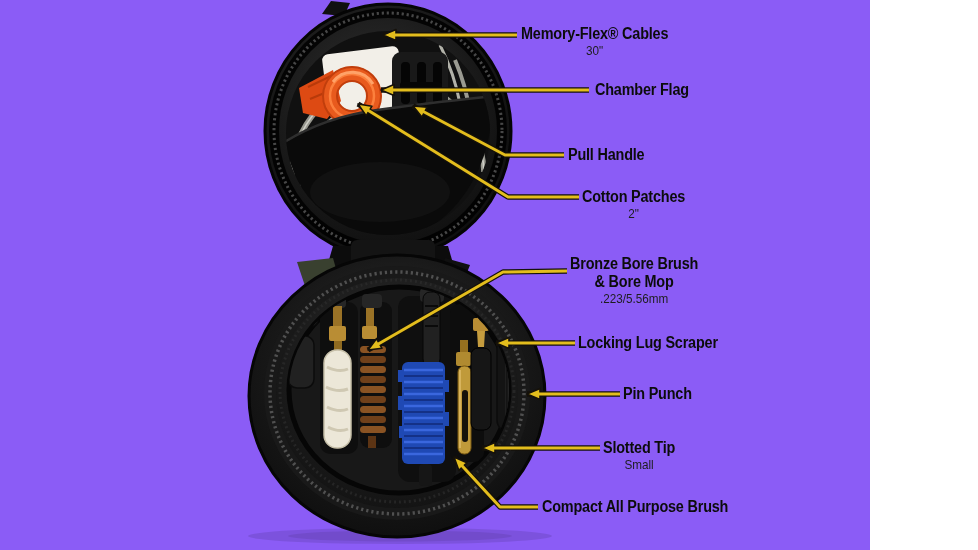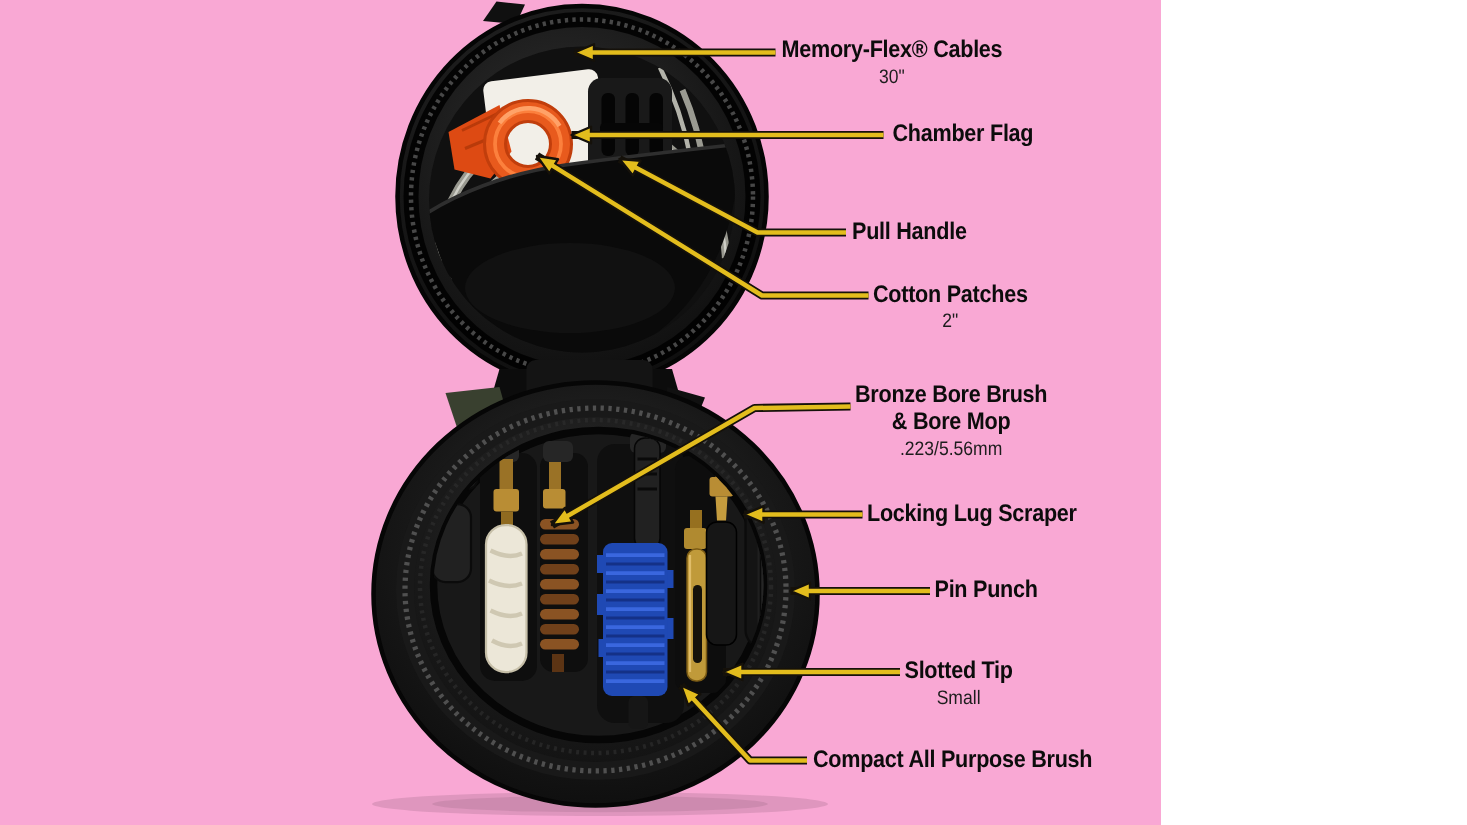--- a/index.html
+++ b/index.html
@@ -1,16 +1,16 @@
 <!DOCTYPE html>
 <html><head>
 <meta charset="utf-8">
 <style>
   html,body{margin:0;padding:0;background:#ffffff;}
-  .stage{position:relative;width:774px;height:550px;background:#f9a8d4;overflow:hidden;
+  .stage{position:relative;width:870px;height:550px;background:#8b5cf6;overflow:hidden;
          font-family:"Liberation Sans",sans-serif;}
   .photo{position:absolute;left:0;top:0;}
   .label{position:absolute;display:flex;flex-direction:column;align-items:center;gap:1px;
          transform:scaleX(0.9);transform-origin:left center;}
   .label .title{font-weight:bold;font-size:16px;line-height:17px;letter-spacing:-0.2px;
                 color:#0c0c0c;white-space:nowrap;}
   .label .sub{font-size:13px;line-height:15px;font-weight:normal;color:#1d1d1d;white-space:nowrap;}
 </style>
 </head>
 <body>

